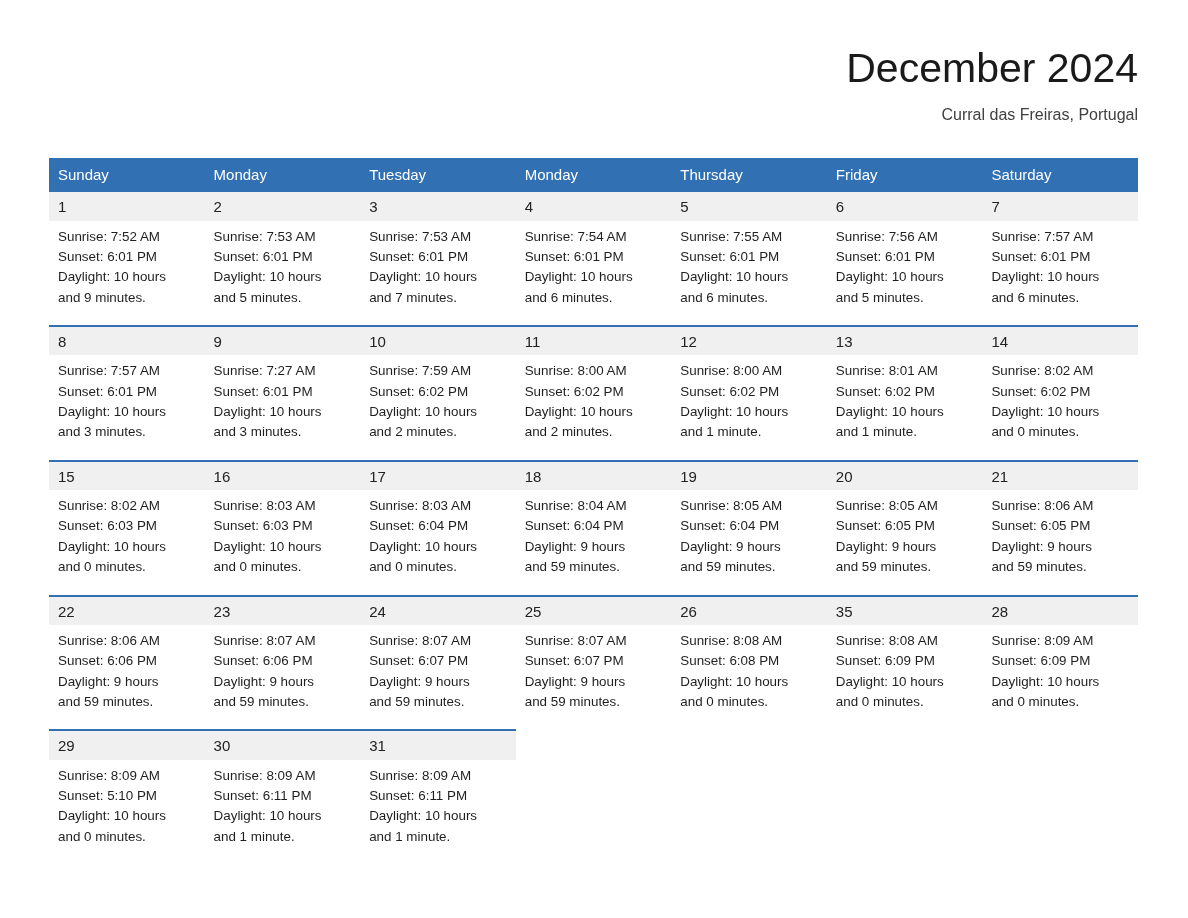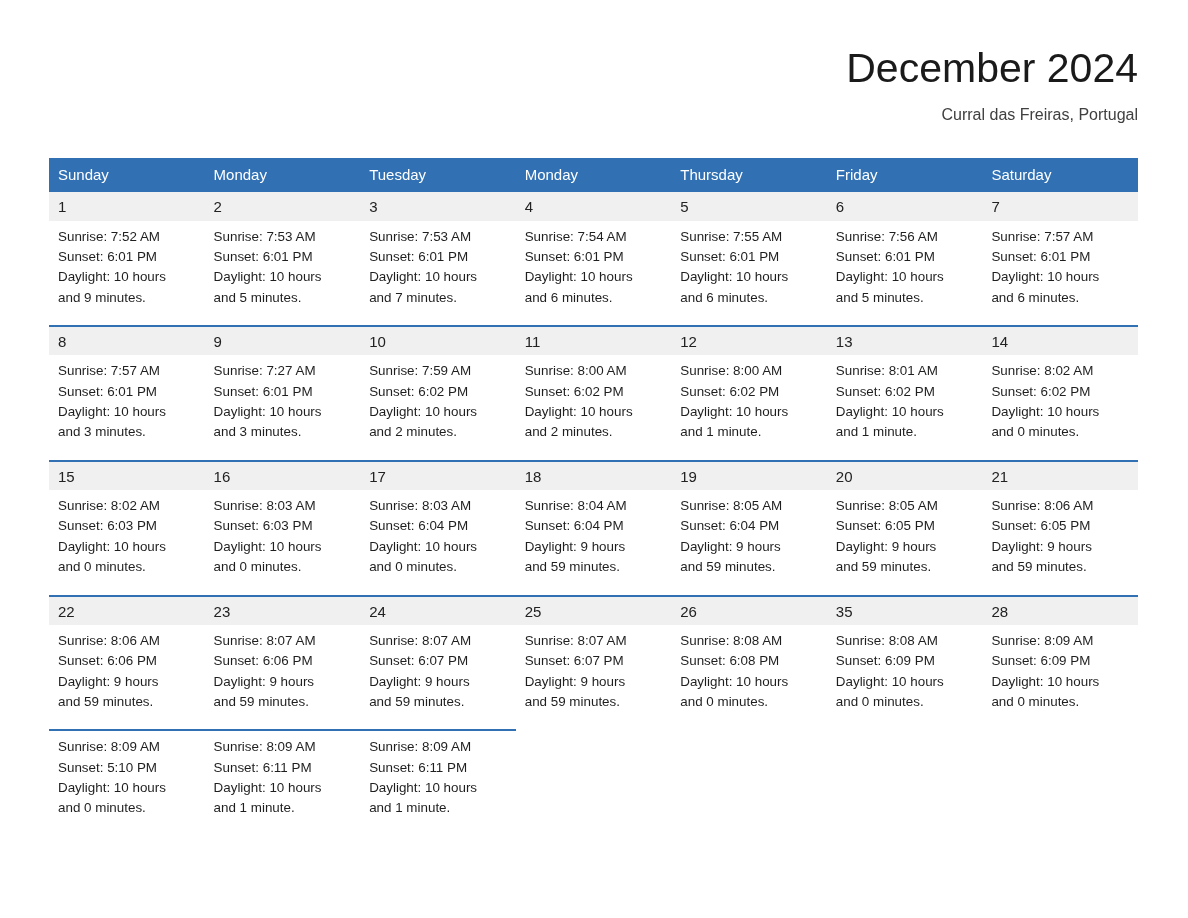--- a/index.html
+++ b/index.html
@@ -479,20 +479,29 @@
             <td class="empty">
               <div class="rule"></div>
             </td>
             <td class="empty">
               <div class="rule"></div>
             </td>
             <td class="empty">
               <div class="rule"></div>
             </td>
           </tr>
+          <tr class="daynum-row">
+            <td>29</td>
+            <td>30</td>
+            <td>31</td>
+            <td class="empty"></td>
+            <td class="empty"></td>
+            <td class="empty"></td>
+            <td class="empty"></td>
+          </tr>
           <tr class="info-row">
             <td>
               <span class="cell-line">Sunrise: 8:09 AM</span>
               <span class="cell-line">Sunset: 5:10 PM</span>
               <span class="cell-line">Daylight: 10 hours</span>
               <span class="cell-line">and 0 minutes.</span>
             </td>
             <td>
               <span class="cell-line">Sunrise: 8:09 AM</span>
               <span class="cell-line">Sunset: 6:11 PM</span>

